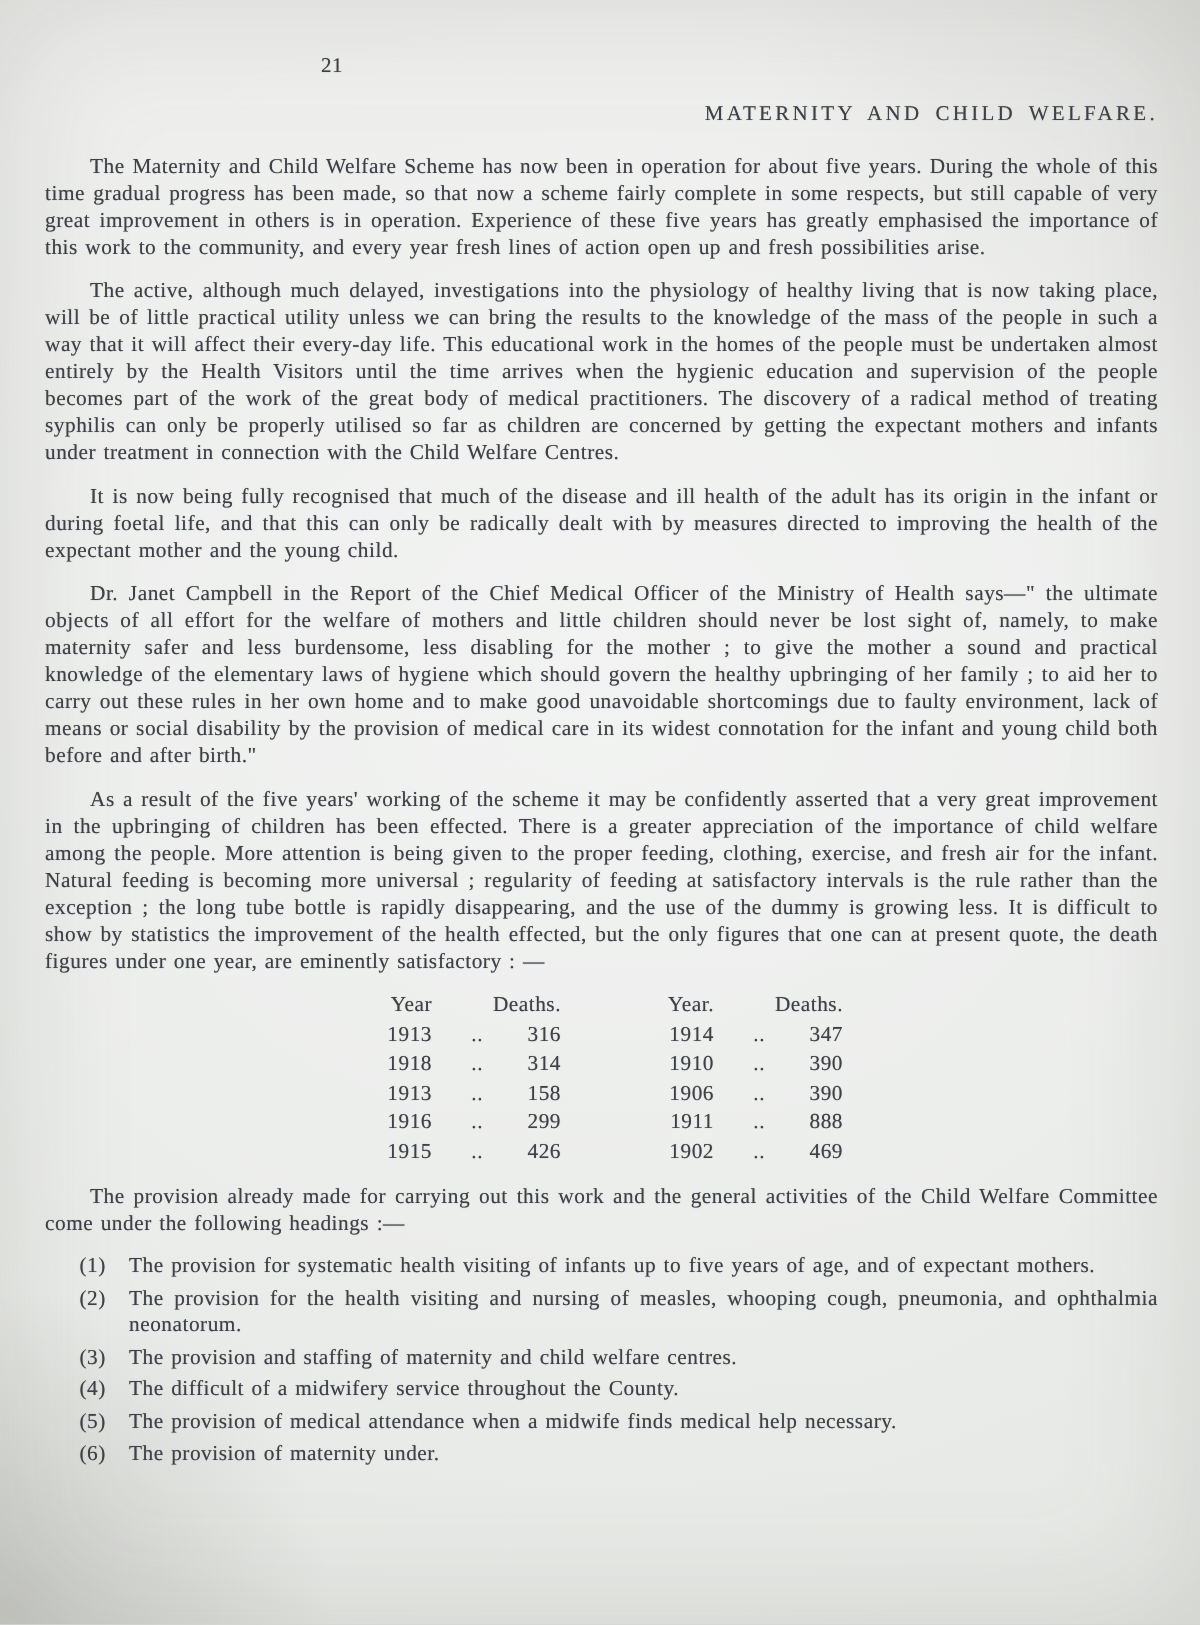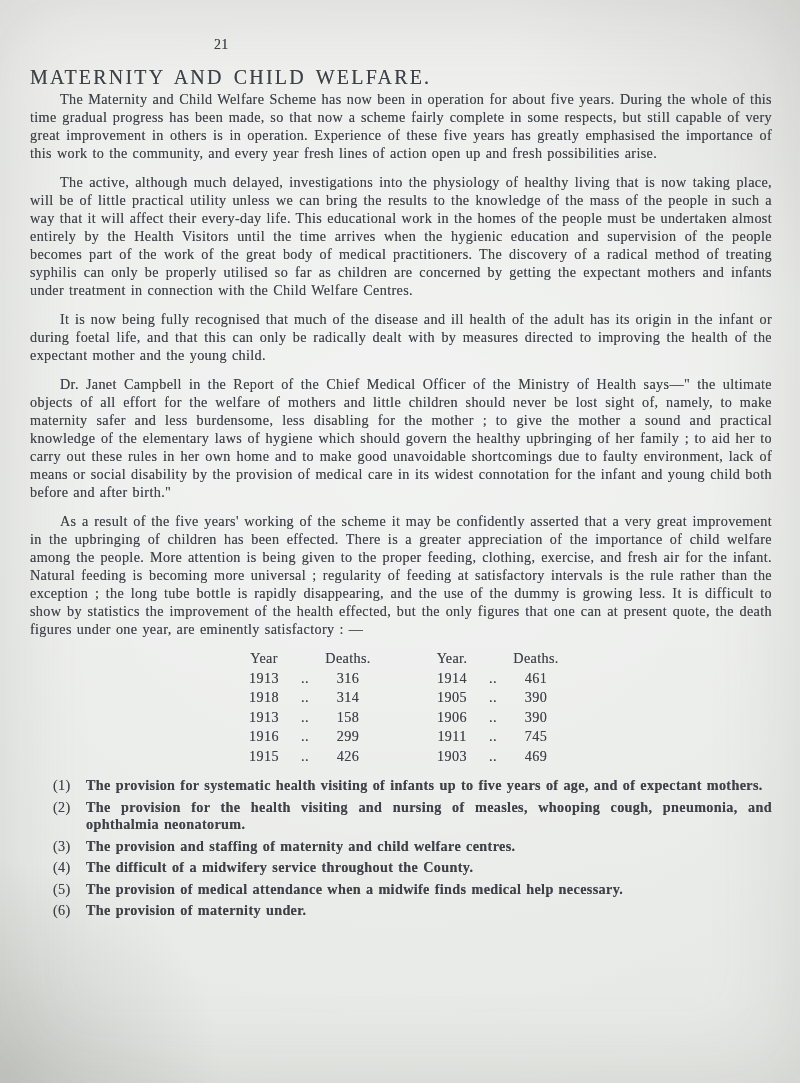--- a/index.html
+++ b/index.html
@@ -26,54 +26,54 @@
       radial-gradient(circle at 100% 1%, rgba(115,115,108,0.10), rgba(0,0,0,0) 22%),
       radial-gradient(ellipse 130% 90% at 50% 42%, rgba(255,255,255,0.38), rgba(0,0,0,0) 70%),
       linear-gradient(180deg, #ecedeb 0%, #e9ebe9 55%, #e6e8e5 100%);
     box-shadow: inset 0 0 90px rgba(105,105,96,0.18);
   }
   .page-number {
     margin: 10px 0 14px 184px;
     font-size: 14px;
   }
   .doc-title {
-    margin: 6px 0 4px 0;
-    text-align: left;
-    font-size: 20px;
+    margin: 6px 0 16px 0;
+    text-align: right;
+    font-size: 14px;
     font-weight: normal;
     letter-spacing: 2.2px;
     word-spacing: 3px;
   }
   .para {
     margin: 0 0 11px 0;
     text-align: justify;
     text-indent: 30px;
   }
   .mortality-table {
     width: 322px;
     margin: 9px auto 11px auto;
   }
   .t-row {
     display: grid;
     grid-template-columns: 48px 34px 52px 54px 48px 34px 52px;
     line-height: 19.5px;
   }
-  .t-row span { text-align: center; display: block; }
+  .t-row span { text-align: right; display: block; }
   .headings-list {
     margin-top: 3px;
     padding-left: 23px;
   }
   .list-item {
     display: flex;
     margin-bottom: 4px;
     line-height: 17.5px;
     text-align: justify;
   }
   .list-item .marker { flex: 0 0 33px; }
-  .list-item .item-text { flex: 1; font-weight: bold; }
+  .list-item .item-text { flex: 1; }
 </style>
 </head>
 <body>
 
 <div class="page">
 
   <div class="page-number">21</div>
 
   <h1 class="doc-title">MATERNITY AND CHILD WELFARE.</h1>
 
@@ -98,29 +98,29 @@
       <span>Deaths.</span>
     </div>
 
     <div class="t-row">
       <span>1913</span>
       <span>..</span>
       <span>316</span>
       <span></span>
       <span>1914</span>
       <span>..</span>
-      <span>461</span>
+      <span>347</span>
     </div>
 
     <div class="t-row">
       <span>1918</span>
       <span>..</span>
       <span>314</span>
       <span></span>
-      <span>1905</span>
+      <span>1910</span>
       <span>..</span>
       <span>390</span>
     </div>
 
     <div class="t-row">
       <span>1913</span>
       <span>..</span>
       <span>158</span>
       <span></span>
       <span>1906</span>
@@ -128,34 +128,35 @@
       <span>390</span>
     </div>
 
     <div class="t-row">
       <span>1916</span>
       <span>..</span>
       <span>299</span>
       <span></span>
       <span>1911</span>
       <span>..</span>
-      <span>745</span>
+      <span>888</span>
     </div>
 
     <div class="t-row">
       <span>1915</span>
       <span>..</span>
       <span>426</span>
       <span></span>
-      <span>1903</span>
+      <span>1902</span>
       <span>..</span>
       <span>469</span>
     </div>
   </div>
 
+  <p class="para">The provision already made for carrying out this work and the general activities of the Child Welfare Committee come under the following headings :—</p>
 
   <div class="headings-list">
     <div class="list-item">
       <span class="marker">(1)</span>
       <span class="item-text">The provision for systematic health visiting of infants up to five years of age, and of expectant mothers.</span>
     </div>
     <div class="list-item">
       <span class="marker">(2)</span>
       <span class="item-text">The provision for the health visiting and nursing of measles, whooping cough, pneumonia, and ophthalmia neonatorum.</span>
     </div>

